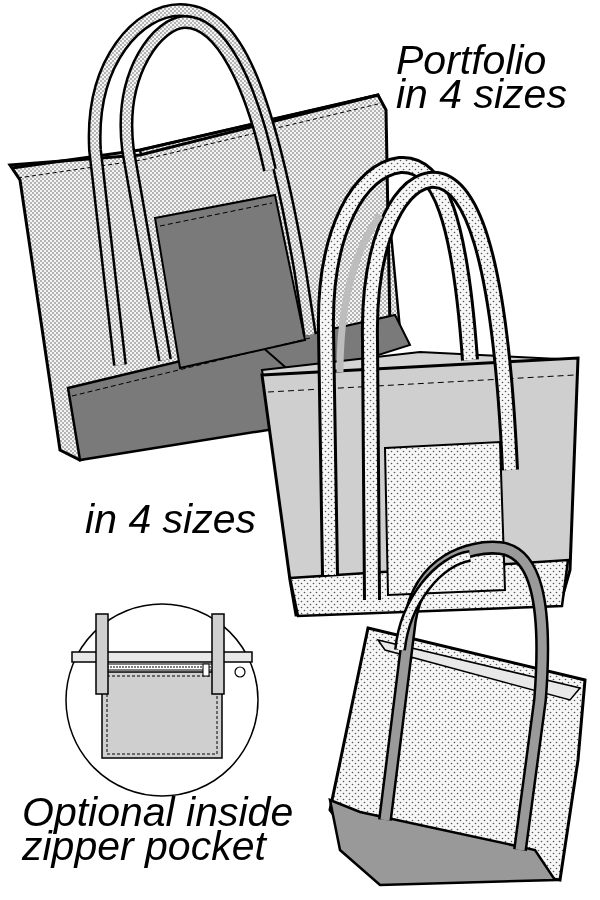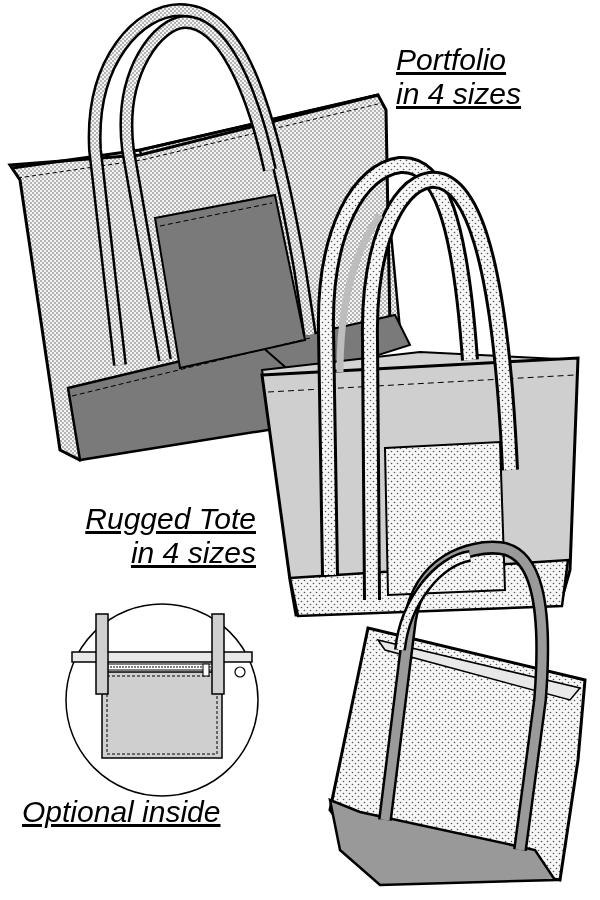--- a/index.html
+++ b/index.html
@@ -3,24 +3,23 @@
   <meta charset="utf-8">
   <style>
     html, body { margin: 0; padding: 0; background: #ffffff; }
     body { width: 600px; height: 900px; position: relative; overflow: hidden; }
     .canvas { position: absolute; left: 0; top: 0; width: 600px; height: 900px; }
     .caption {
       position: absolute;
       font-family: "Liberation Sans", sans-serif;
       font-style: italic;
       color: #000000;
-      font-size: 30px;
+      font-size: 41px;
       line-height: 34px;
       white-space: nowrap;
-      text-decoration: underline;
     }
     .caption span { display: block; }
     #cap-portfolio { left: 396px; top: 43px; text-align: left; }
     #cap-rugged { left: 50px; top: 502px; width: 206px; text-align: right; }
     #cap-pocket { left: 22px; top: 795px; width: 262px; text-align: left; }
   </style>
 </head>
 <body>
 
 <svg class="canvas" viewBox="0 0 600 900" xmlns="http://www.w3.org/2000/svg">
@@ -102,19 +101,19 @@
     <circle cx="240" cy="672" r="5" fill="none" stroke="#000" stroke-width="1.2"></circle>
   </g>
 </svg>
 
 <div class="caption" id="cap-portfolio">
   <span>Portfolio</span>
   <span>in 4 sizes</span>
 </div>
 
 <div class="caption" id="cap-rugged">
-  <span>Rugged Tote</span>
   <span>in 4 sizes</span>
 </div>
 
 <div class="caption" id="cap-pocket">
   <span>Optional inside</span>
+  <span>zipper pocket</span>
 </div>
 
 </body></html>

